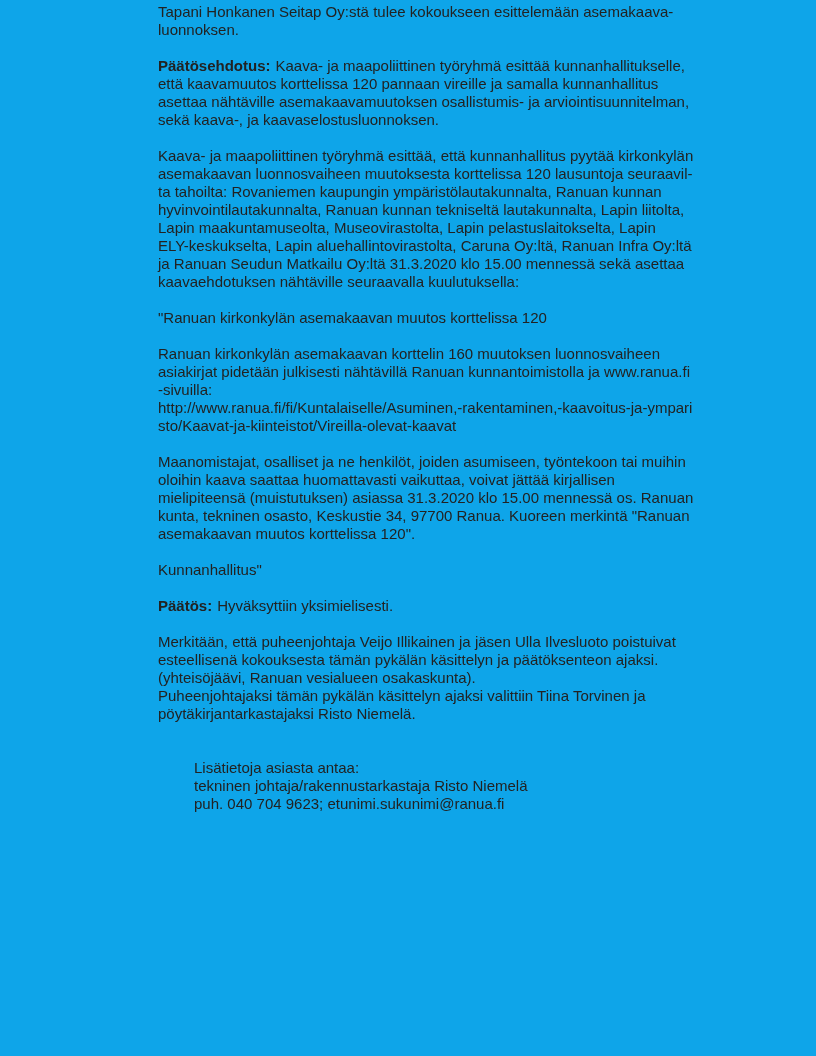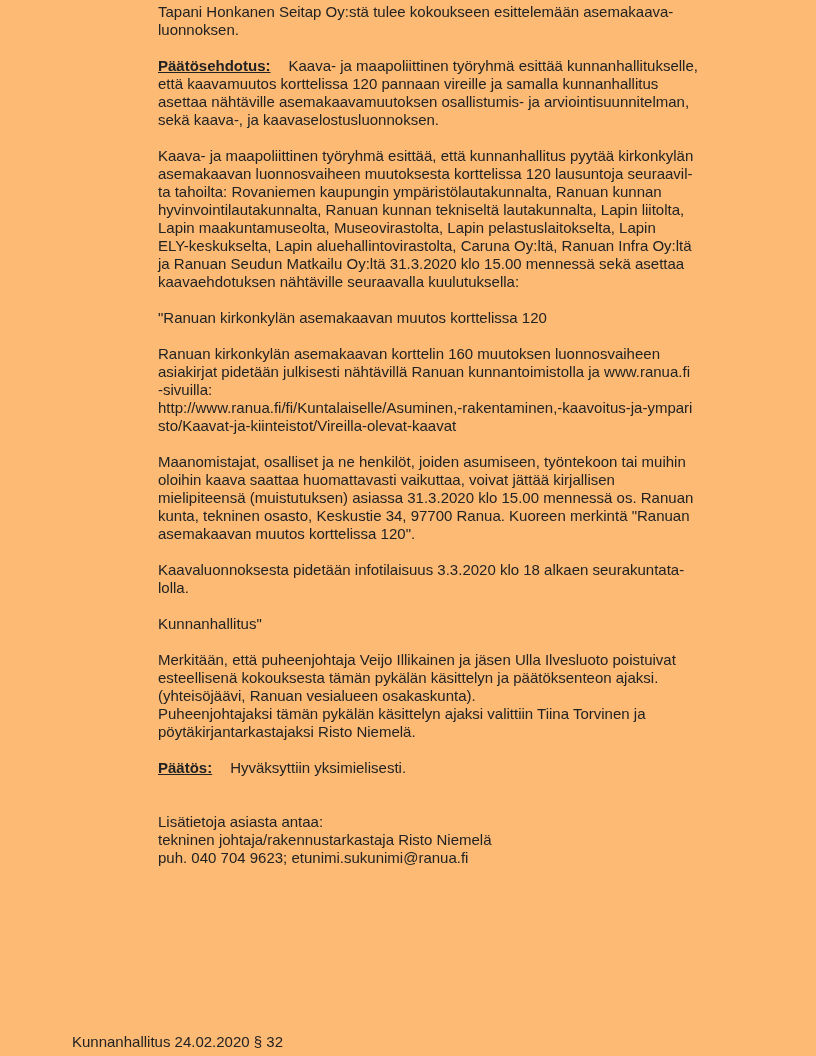--- a/index.html
+++ b/index.html
@@ -4,44 +4,44 @@
 <style>
   html, body {
     margin: 0;
     padding: 0;
     background: #ffffff;
   }
   .page {
     position: relative;
     width: 816px;
     height: 1056px;
-    background: #fdba74;
+    background: #0ea5e9;
     font-family: "Liberation Sans", "DejaVu Sans", sans-serif;
     font-size: 15px;
     line-height: 18px;
     color: #222222;
     overflow: hidden;
   }
   .content {
     position: absolute;
     left: 158px;
     top: 3px;
     width: 612px;
   }
   .content p {
     margin: 0 0 18px 0;
     white-space: pre-line;
   }
   .content p.extra-gap {
     margin-top: 36px;
+    margin-left: 36px;
   }
   .para-label {
     font-weight: bold;
-    text-decoration: underline;
-    margin-right: 18px;
+    margin-right: 5px;
   }
   .footer {
     position: absolute;
     left: 72px;
     top: 1033px;
     white-space: nowrap;
   }
 </style>
 </head>
 <body>
@@ -75,34 +75,31 @@
 http://www.ranua.fi/fi/Kuntalaiselle/Asuminen,-rakentaminen,-kaavoitus-ja-ympari
 sto/Kaavat-ja-kiinteistot/Vireilla-olevat-kaavat</span></p>
 
 
     <p><span>Maanomistajat, osalliset ja ne henkilöt, joiden asumiseen, työntekoon tai muihin
 oloihin kaava saattaa huomattavasti vaikuttaa, voivat jättää kirjallisen
 mielipiteensä (muistutuksen) asiassa 31.3.2020 klo 15.00 mennessä os. Ranuan
 kunta, tekninen osasto, Keskustie 34, 97700 Ranua. Kuoreen merkintä "Ranuan
 asemakaavan muutos korttelissa 120".</span></p>
 
-    <p><span>Kaavaluonnoksesta pidetään infotilaisuus 3.3.2020 klo 18 alkaen seurakuntata-
-lolla.</span></p>
 
 
     <p><span>Kunnanhallitus"</span></p>
+
+    <p><span class="para-label">Päätös:</span><span>Hyväksyttiin yksimielisesti.</span></p>
 
     <p><span>Merkitään, että puheenjohtaja Veijo Illikainen ja jäsen Ulla Ilvesluoto poistuivat
 esteellisenä kokouksesta tämän pykälän käsittelyn ja päätöksenteon ajaksi.
 (yhteisöjäävi, Ranuan vesialueen osakaskunta).
 Puheenjohtajaksi tämän pykälän käsittelyn ajaksi valittiin Tiina Torvinen ja
 pöytäkirjantarkastajaksi Risto Niemelä.</span></p>
 
-    <p><span class="para-label">Päätös:</span><span>Hyväksyttiin yksimielisesti.</span></p>
-
     <p class="extra-gap"><span>Lisätietoja asiasta antaa:
 tekninen johtaja/rakennustarkastaja Risto Niemelä
 puh. 040 704 9623; etunimi.sukunimi@ranua.fi</span></p>
 
   </div>
 
-  <div class="footer">Kunnanhallitus 24.02.2020 § 32</div>
 </div>
 
 </body></html>

